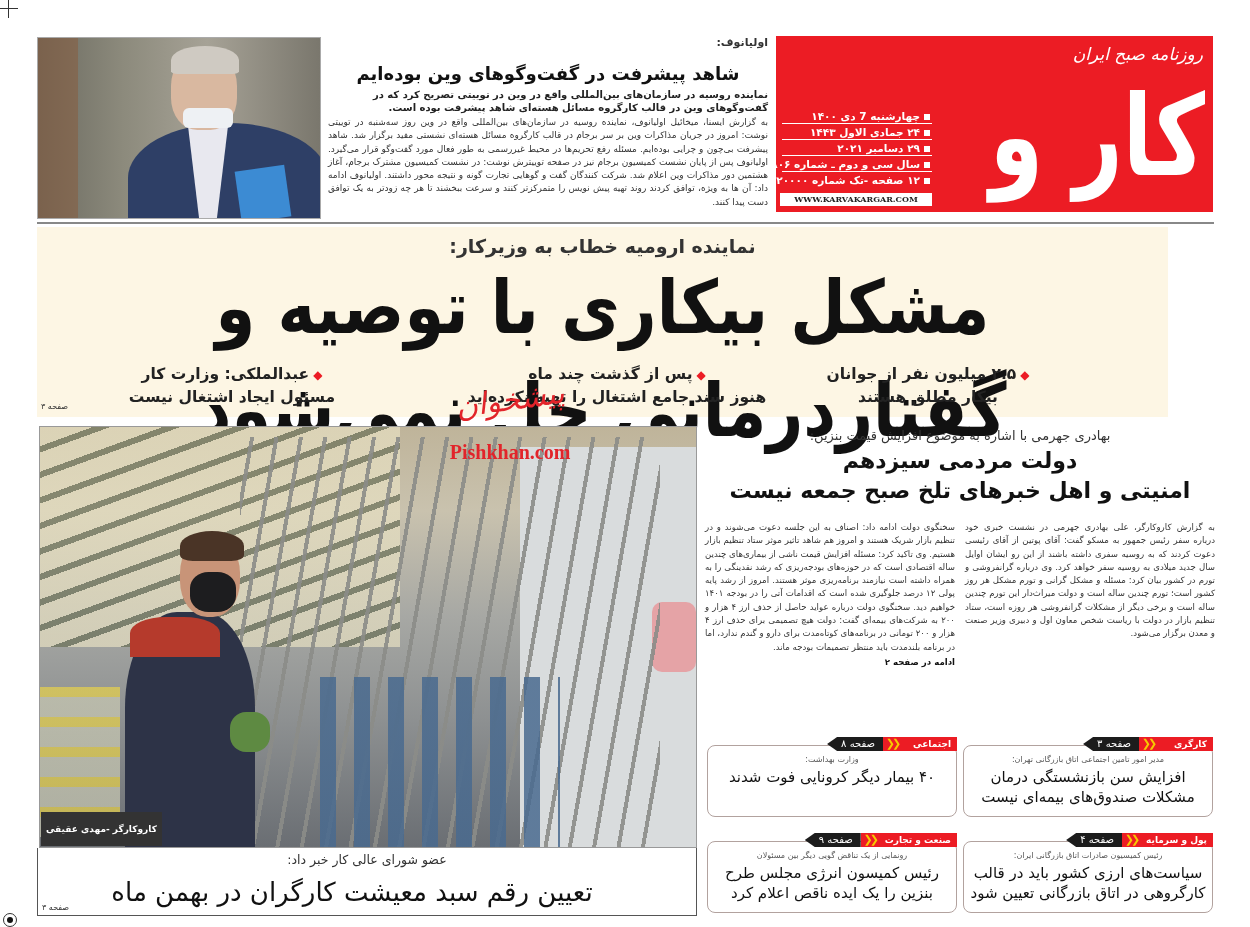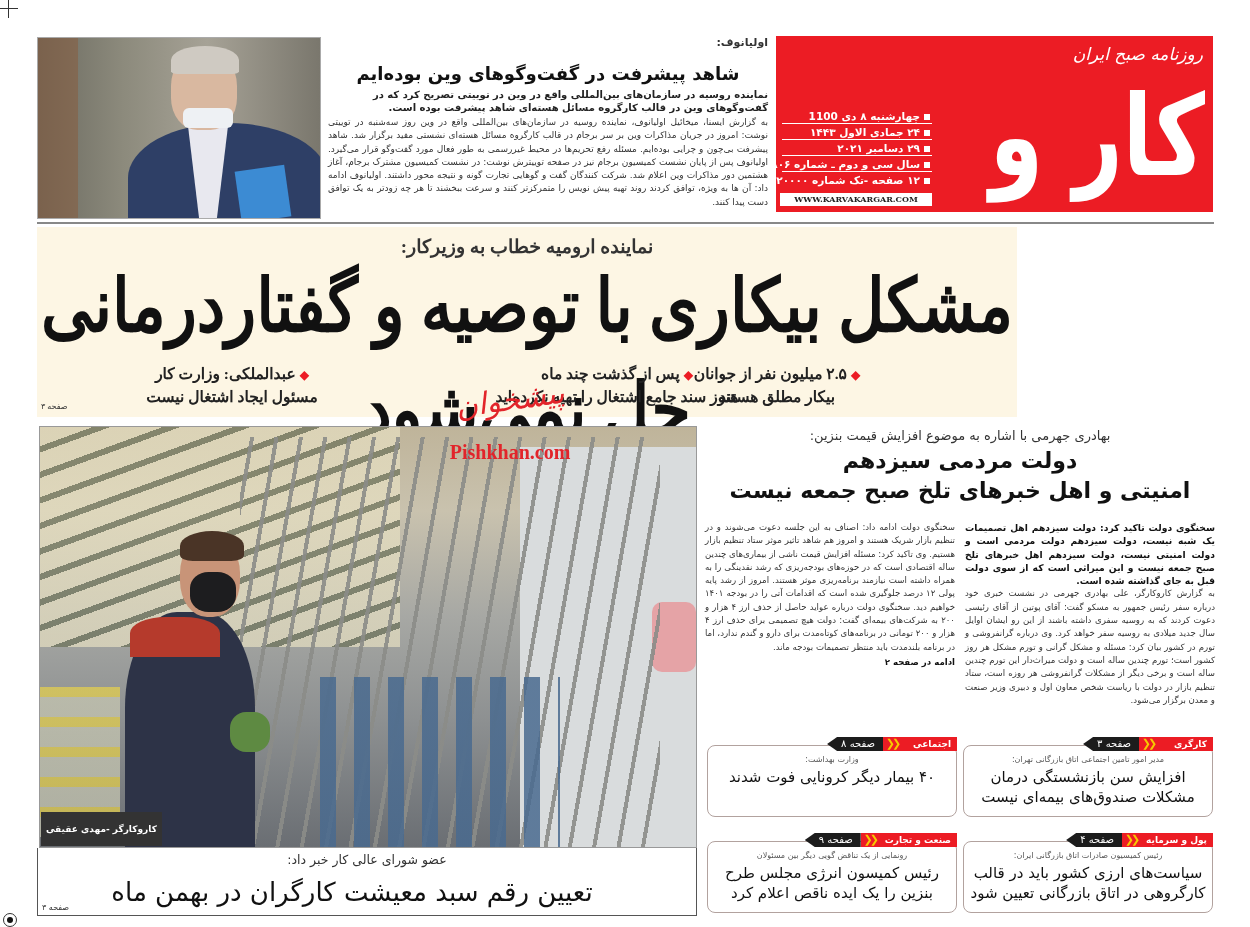--- a/index.html
+++ b/index.html
@@ -29,21 +29,21 @@
   .top-photo .suit { position: absolute; left: 90px; top: 85px; width: 200px; height: 110px; background: #2e3f66; border-radius: 50% 50% 0 0; }
   .top-photo .shirt { position: absolute; left: 150px; top: 88px; width: 40px; height: 100px; background: #e8e8ef; clip-path: polygon(0 0, 100% 0, 70% 100%, 30% 100%); }
   .top-photo .folder { position: absolute; left: 200px; top: 130px; width: 50px; height: 52px; background: #3c8bd3; transform: rotate(-8deg); }
   .top-story { position: absolute; left: 328px; top: 36px; width: 440px; direction: rtl; text-align: right; }
   .top-kicker { font-size: 11px; font-weight: bold; color: #333; text-align: right; margin-bottom: 14px; }
   .top-headline { font-size: 18px; font-weight: bold; color: #111; text-align: center; line-height: 22px; margin-bottom: 3px; }
   .top-lead { font-size: 10px; font-weight: bold; color: #222; line-height: 13px; margin-bottom: 2px; }
   .top-body { font-size: 9px; color: #333; line-height: 13.3px; text-align: justify; }
 
   
-  .banner { position: absolute; left: 37px; top: 227px; width: 980px; height: 190px; background: #fdf6e4; font-family: Liberation Serif, serif; }
+  .banner { position: absolute; left: 37px; top: 227px; width: 1131px; height: 190px; background: #fdf6e4; }
   .banner-rule { position: absolute; left: 37px; top: 222px; width: 1177px; height: 2px; background: #888; }
   .banner-kicker { position: absolute; top: 8px; left: 0; right: 0; text-align: center; font-size: 19px; font-weight: bold; color: #333; direction: rtl; }
   .banner-headline { position: absolute; top: 42px; left: 0; right: 0; text-align: center; font-size: 64px; font-weight: bold; color: #111; direction: rtl; line-height: 90px; letter-spacing: -2px; transform: scaleY(1.15); }
   .subheads { position: absolute; top: 136px; left: 0; right: 0; height: 50px; }
   .subhead { position: absolute; top: 0; direction: rtl; text-align: center; font-size: 15.5px; font-weight: bold; color: #222; line-height: 22px; }
   .subhead .diamond { color: #ec1c24; font-size: 12px; margin-left: 4px; }
   .sub1 { right: 125px; width: 230px; }
   .sub2 { left: 400px; width: 360px; }
   .sub3 { left: 60px; width: 270px; }
   .banner-page { position: absolute; left: 4px; bottom: 6px; font-size: 8px; color: #333; direction: rtl; }
@@ -109,21 +109,21 @@
 </style>
 </head>
 <body>
 
 <div class="crop-mark"></div>
 
 <div class="masthead">
   <div class="mast-tagline">روزنامه صبح ایران</div>
   <div class="mast-logo">کار و کارگر</div>
   <div class="mast-info">
-    <div class="row"><span class="sq"></span><span>چهارشنبه ۸ دی 1100</span></div>
+    <div class="row"><span class="sq"></span><span>چهارشنبه 7 دی ۱۴۰۰</span></div>
     <div class="row"><span class="sq"></span><span>۲۴ جمادی الاول ۱۴۴۳</span></div>
     <div class="row"><span class="sq"></span><span>۲۹ دسامبر ۲۰۲۱</span></div>
     <div class="row"><span class="sq"></span><span>سال سی و دوم ـ شماره ۸۸۰۶</span></div>
     <div class="row"><span class="sq"></span><span>۱۲ صفحه -تک شماره ۲۰۰۰۰ ریال</span></div>
   </div>
   <div class="mast-url">WWW.KARVAKARGAR.COM</div>
 </div>
 
 <div class="top-photo">
   <div class="bg-blur1"></div>
@@ -190,21 +190,20 @@
   <div class="bottom-page">صفحه ۳</div>
 </div>
 <div class="reg-mark"></div>
 
 <div class="right-story">
   <div class="rs-kicker">بهادری جهرمی با اشاره به موضوع افزایش قیمت بنزین:</div>
   <div class="rs-headline">دولت مردمی سیزدهم</div>
   <div class="rs-headline">امنیتی و اهل خبرهای تلخ صبح جمعه نیست</div>
   <div class="rs-cols">
     <div class="rs-col right">
-      <div class="rs-lead">سخنگوی دولت تاکید کرد: دولت سیزدهم اهل تصمیمات یک شبه نیست، دولت سیزدهم دولت مردمی است و دولت امنیتی نیست، دولت سیزدهم اهل خبرهای تلخ صبح جمعه نیست و این میراثی است که از سوی دولت قبل به جای گذاشته شده است.</div>
       <div>به گزارش کاروکارگر، علی بهادری جهرمی در نشست خبری خود درباره سفر رئیس جمهور به مسکو گفت: آقای پوتین از آقای رئیسی دعوت کردند که به روسیه سفری داشته باشند از این رو ایشان اوایل سال جدید میلادی به روسیه سفر خواهد کرد. وی درباره گرانفروشی و تورم در کشور بیان کرد: مسئله و مشکل گرانی و تورم مشکل هر روز کشور است؛ تورم چندین ساله است و دولت میراث‌دار این تورم چندین ساله است و برخی دیگر از مشکلات گرانفروشی هر روزه است، ستاد تنظیم بازار در دولت با ریاست شخص معاون اول و دبیری وزیر صنعت و معدن برگزار می‌شود.</div>
     </div>
     <div class="rs-col left">
       <div>سخنگوی دولت ادامه داد: اصناف به این جلسه دعوت می‌شوند و در تنظیم بازار شریک هستند و امروز هم شاهد تاثیر موثر ستاد تنظیم بازار هستیم. وی تاکید کرد: مسئله افزایش قیمت ناشی از بیماری‌های چندین ساله اقتصادی است که در حوزه‌های بودجه‌ریزی که رشد نقدینگی را به همراه داشته است نیازمند برنامه‌ریزی موثر هستند. امروز از رشد پایه پولی ۱۲ درصد جلوگیری شده است که اقدامات آتی را در بودجه ۱۴۰۱ خواهیم دید. سخنگوی دولت درباره عواید حاصل از حذف ارز ۴ هزار و ۲۰۰ به شرکت‌های بیمه‌ای گفت: دولت هیچ تصمیمی برای حذف ارز ۴ هزار و ۲۰۰ تومانی در برنامه‌های کوتاه‌مدت برای دارو و گندم ندارد، اما در برنامه بلندمدت باید منتظر تصمیمات بودجه ماند.</div>
       <div class="rs-cont">ادامه در صفحه ۲</div>
     </div>
   </div>
 </div>
 
 <div class="sbox box-k">

